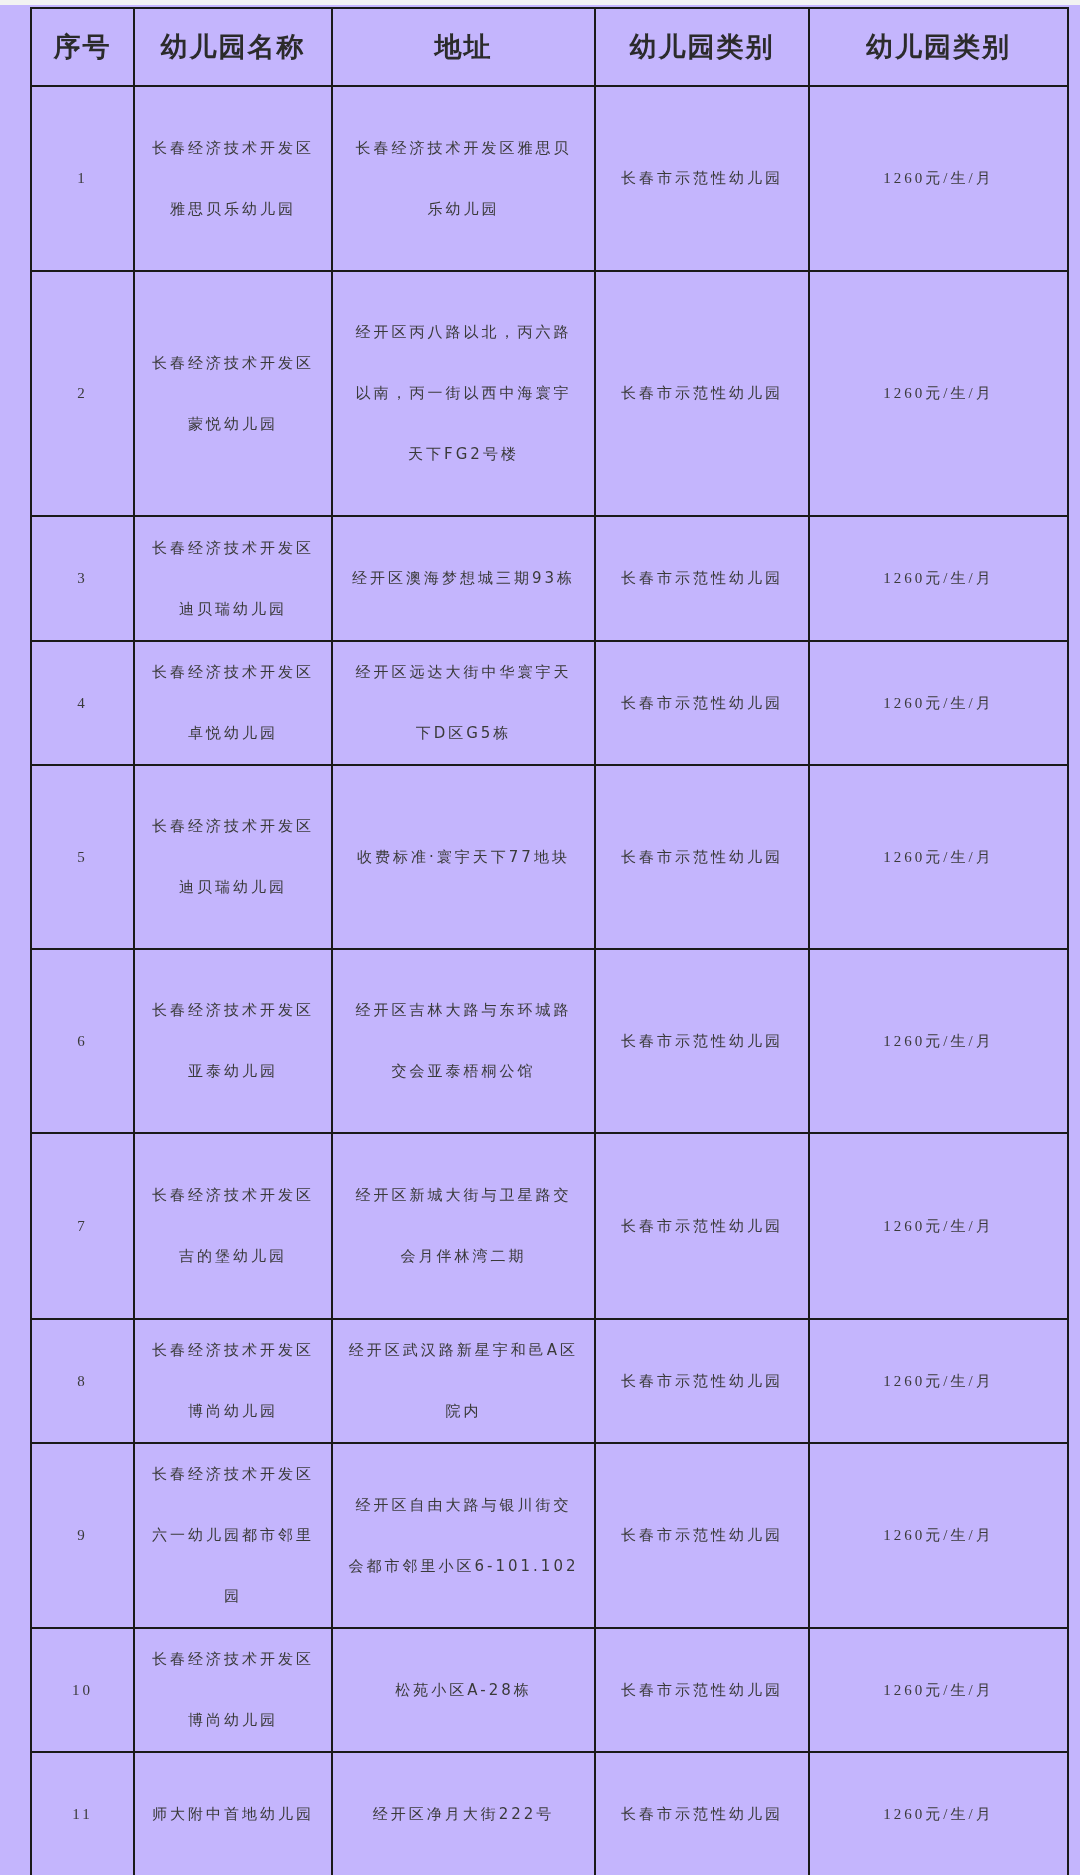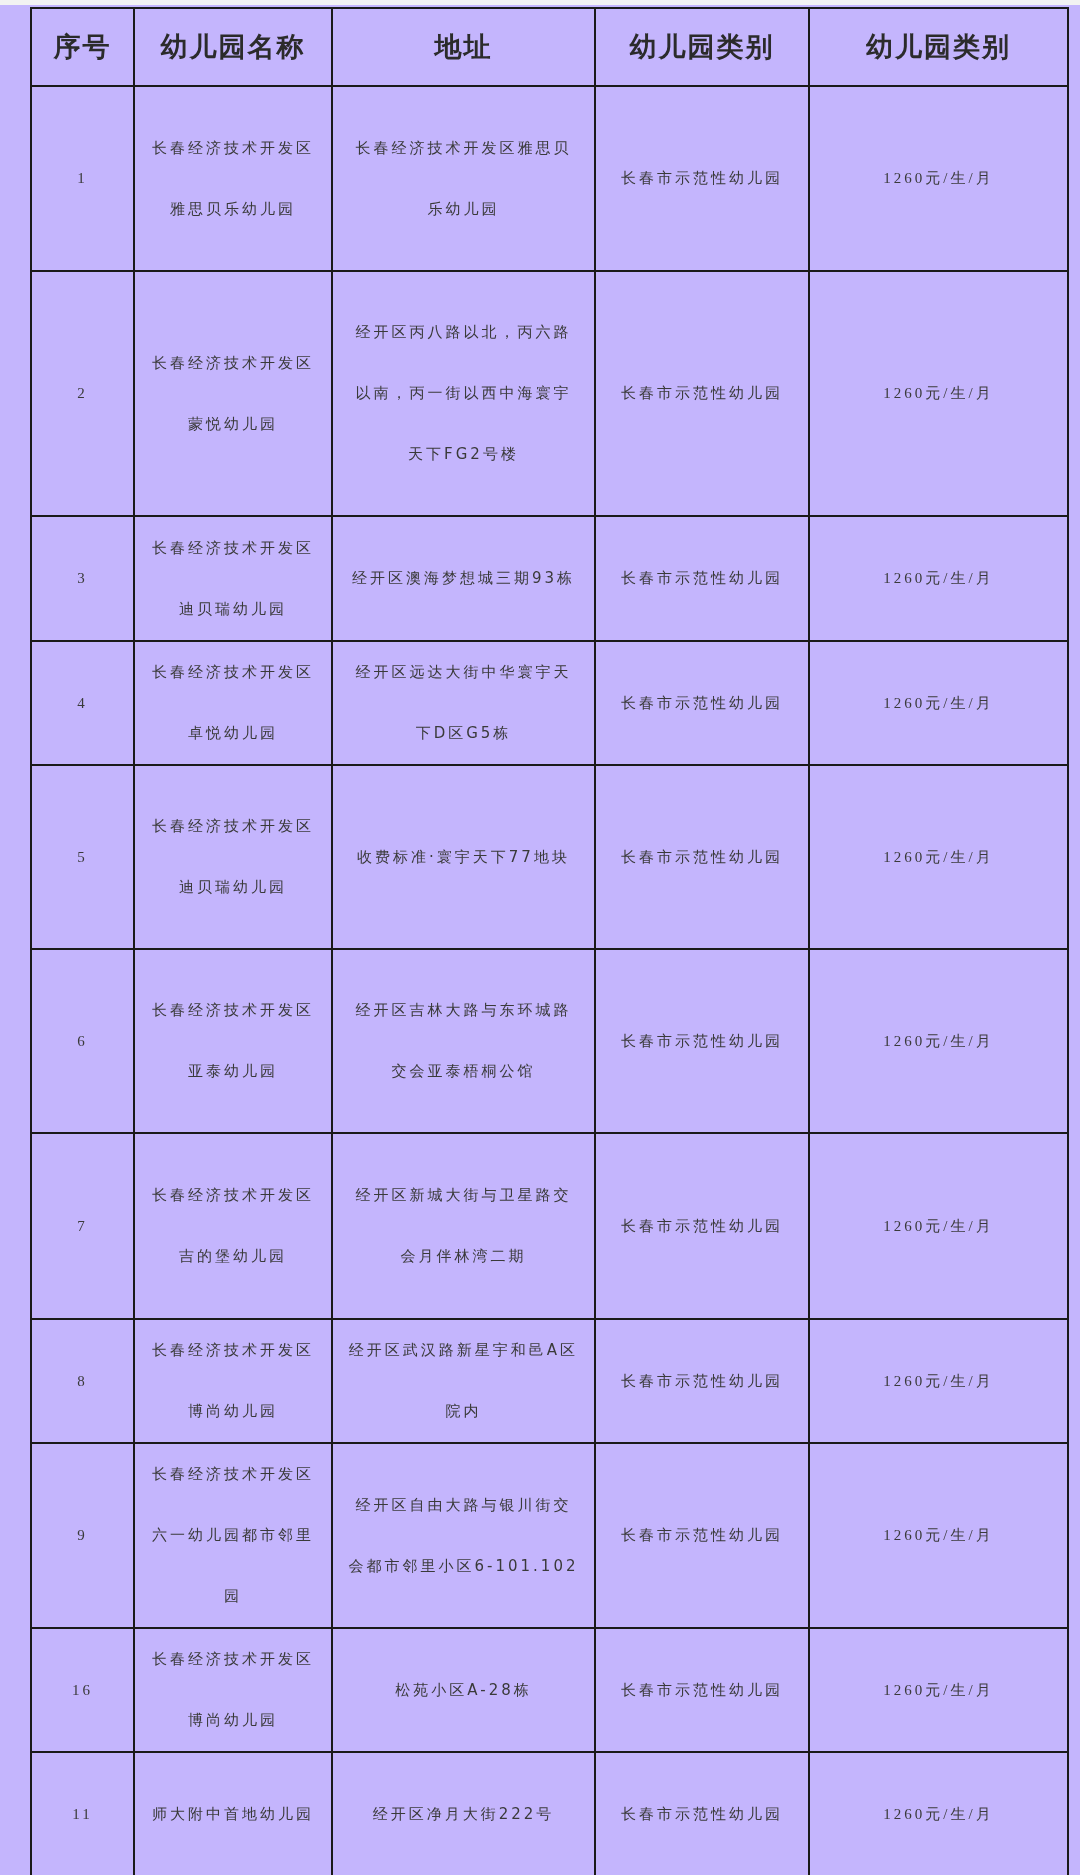--- a/index.html
+++ b/index.html
@@ -121,21 +121,21 @@
     <td class="fee">1260元/生/月</td>
   </tr>
         <tr style="height: 185px;">
     <td class="num">9</td>
     <td class="name">长春经济技术开发区六一幼儿园都市邻里园</td>
     <td class="addr">经开区自由大路与银川街交会都市邻里小区6-101.102</td>
     <td class="cat">长春市示范性幼儿园</td>
     <td class="fee">1260元/生/月</td>
   </tr>
         <tr style="height: 124px;">
-    <td class="num">16</td>
+    <td class="num">10</td>
     <td class="name">长春经济技术开发区博尚幼儿园</td>
     <td class="addr">松苑小区A-28栋</td>
     <td class="cat">长春市示范性幼儿园</td>
     <td class="fee">1260元/生/月</td>
   </tr>
         <tr style="height: 124px;">
     <td class="num">11</td>
     <td class="name">师大附中首地幼儿园</td>
     <td class="addr">经开区净月大街222号</td>
     <td class="cat">长春市示范性幼儿园</td>

